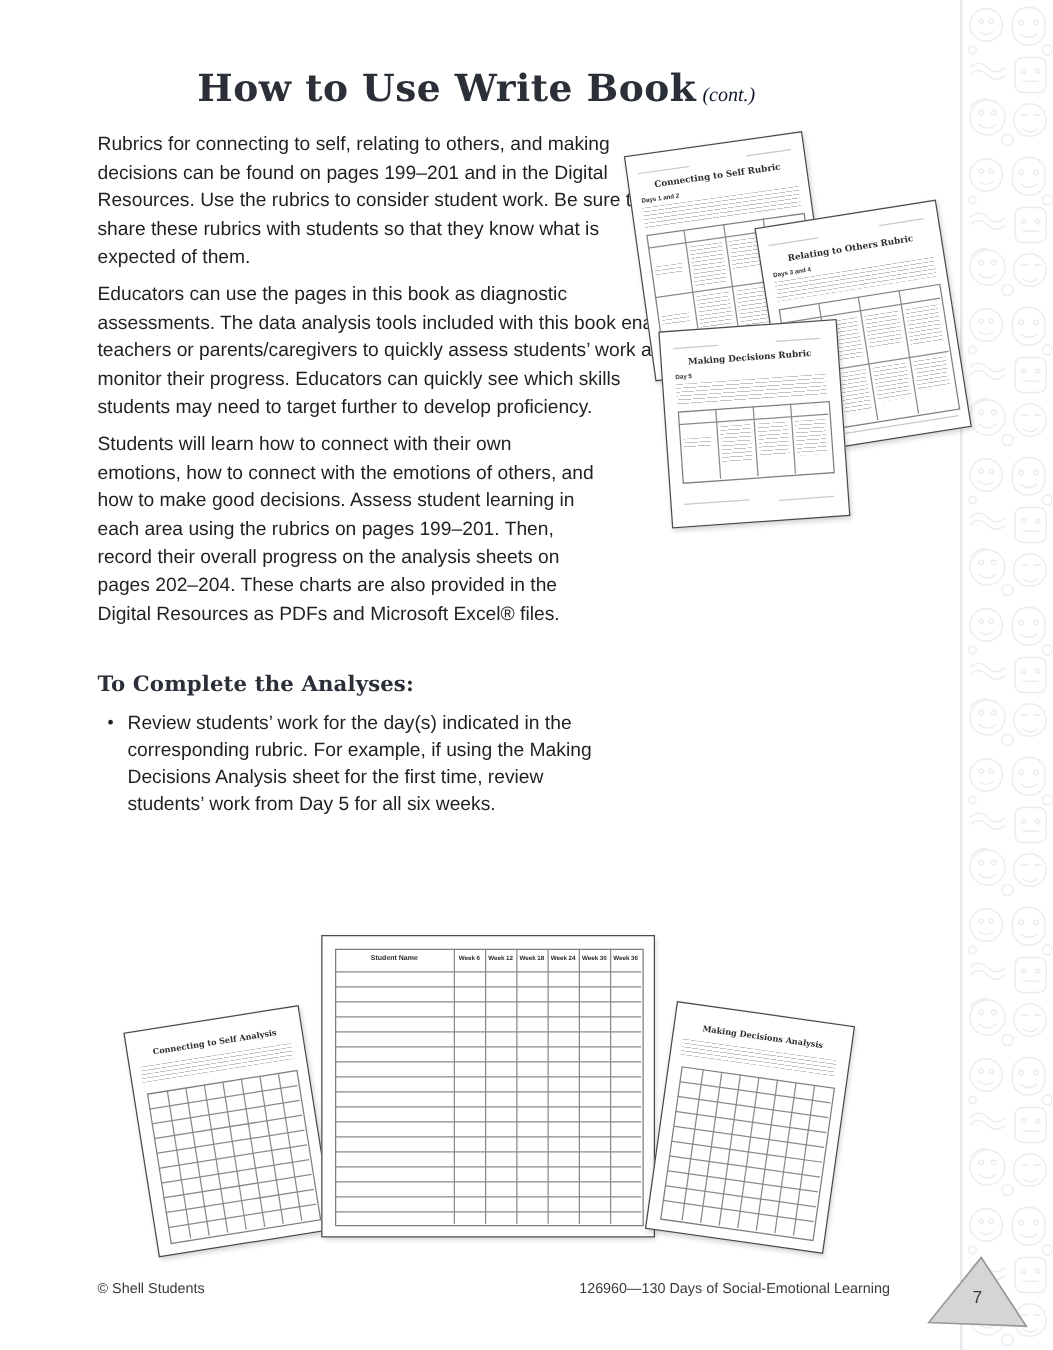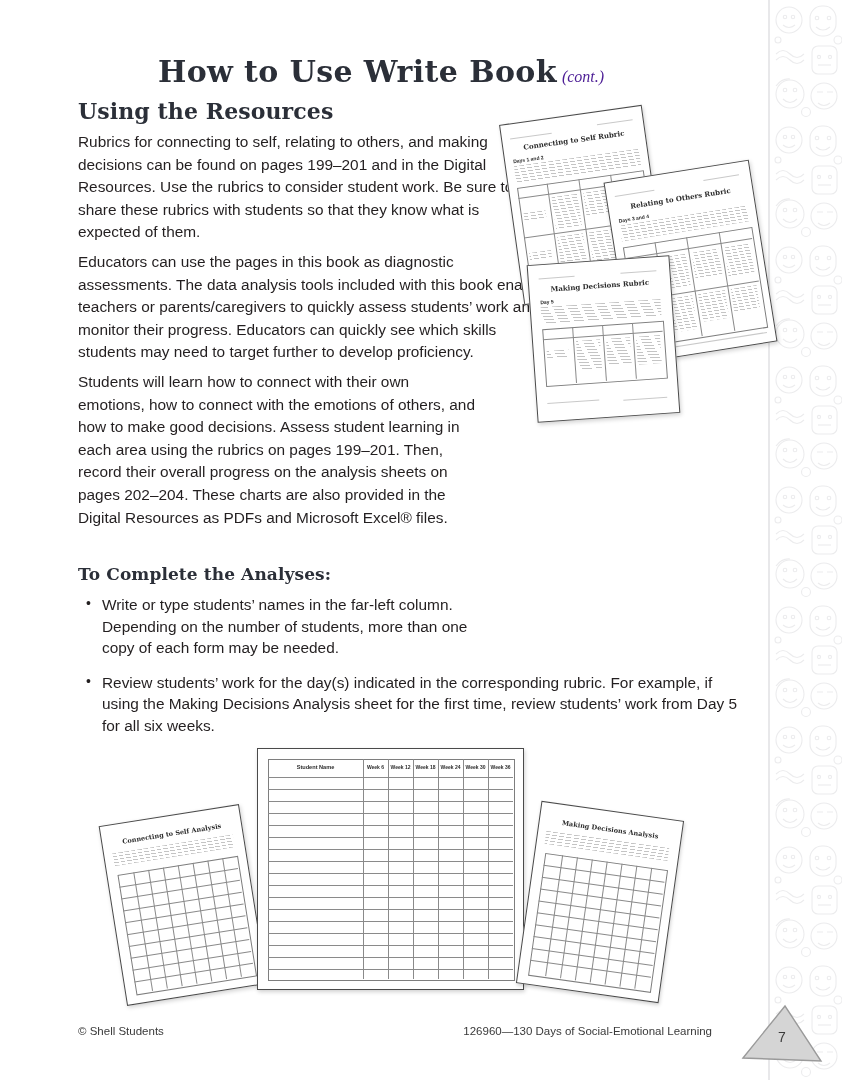--- a/index.html
+++ b/index.html
@@ -58,21 +58,21 @@
     font-family: "DejaVu Serif", serif;
     font-weight: bold;
     font-size: 30px;
     letter-spacing: 0.4px;
     color: #2b2f38;
   }
   .cont-note {
     font-family: "Liberation Serif", serif;
     font-style: italic;
     font-size: 16px;
-    color: #4c1d95;
+    color: #0f172a;
     margin-left: 5px;
   }
 
   
   .content {
     position: absolute;
     left: 78px;
     top: 98px;
     width: 652px;
   }
@@ -252,33 +252,31 @@
       <rect x="0" y="0" width="72" height="1080" fill="url(#faces)"></rect>
     </svg>
   </div>
 
   <div class="title-row">
     <span class="main-title">How to Use Write Book</span><span class="cont-note">(cont.)</span>
   </div>
 
   <div class="content">
 
-    <h2 class="sec sec-1">Using the Resources</h2>
     <p class="body narrow">Rubrics for connecting to self, relating to others, and making decisions can be found on pages 199–201 and in the Digital Resources.  Use the rubrics to consider student work.  Be sure to share these rubrics with students so that they know what is expected of them.</p>
 
     <p class="body semi">Educators can use the pages in this book as diagnostic assessments.  The data analysis tools included with this book enable teachers or parents/caregivers to quickly assess students’ work and monitor their progress.  Educators can quickly see which skills students may need to target further to develop proficiency.</p>
 
     <div class="wrap-block">
       <div class="float-spacer"></div>
       <p class="body full">Students will learn how to connect with their own emotions, how to connect with the emotions of others, and how to make good decisions.  Assess student learning in each area using the rubrics on pages 199–201.  Then, record their overall progress on the analysis sheets on pages 202–204.  These charts are also provided in the Digital Resources as PDFs and Microsoft Excel® files.</p>
     </div>
 
     <h2 class="sec sec-3">To Complete the Analyses:</h2>
     <ul class="bullets">
-      <li>Write or type students’ names in the far-left column.  Depending on the number of students, more than one copy of each form may be needed.</li>
       <li>Review students’ work for the day(s) indicated in the corresponding rubric.  For example, if using the Making Decisions Analysis sheet for the first time, review students’ work from Day 5 for all six weeks.</li>
     </ul>
   </div>
 
   <div class="doc-art" style="left:505px; top:108px; width:255px; height:320px;">
 
     <div class="sheet" style="left:6px; top:6px; width:142px; height:180px;
          transform: rotate(-8deg); transform-origin: 50% 50%;">
       <div class="fineline" style="left:8px; top:14px; width:42px;"></div>
       <div class="fineline" style="left:96px; top:12px; width:36px;"></div>

